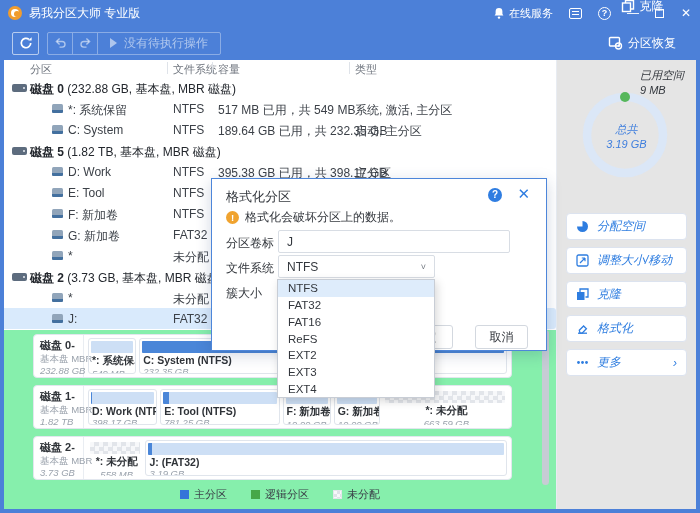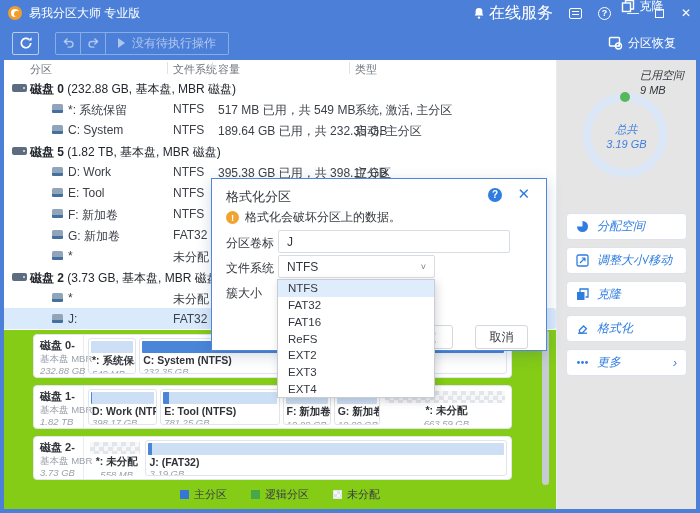--- a/index.html
+++ b/index.html
@@ -6,32 +6,32 @@
   html,body { width:700px; height:513px; }
   body { position:relative; background:#4c80d8; font-family:"Liberation Sans","DejaVu Sans",sans-serif; overflow:hidden; font-size:12px; color:#3c4148; }
 
   
   .titlebar { position:absolute; left:0; top:0; width:700px; height:26px; display:flex; align-items:center; color:#fff; padding:0 8px; }
   .logo { width:14px; height:14px; border-radius:50%; background:#f09c2e; position:relative; margin-right:7px; flex:0 0 auto; }
   .logo:before { content:""; position:absolute; left:3px; top:3px; width:8px; height:8px; border-radius:50%; background:#fff; }
   .logo:after { content:""; position:absolute; left:6px; top:5px; width:6px; height:6px; border-radius:50%; background:#f09c2e; }
   .tb-title { font-size:12px; }
   .tb-right { margin-left:auto; display:flex; align-items:center; gap:16px; }
-  .tb-item { display:flex; align-items:center; gap:4px; font-size:16px; }
+  .tb-item { display:flex; align-items:center; gap:4px; font-size:11px; }
   .winbtn { width:12px; text-align:center; font-size:12px; line-height:12px; }
   .maxbox { width:9px; height:9px; border:1.5px solid #fff; }
   .qcircle { width:13px; height:13px; border:1.3px solid #fff; border-radius:50%; font-size:9px; line-height:11px; text-align:center; font-weight:bold; }
   .gridico { width:13px; height:11px; border:1.3px solid #fff; border-radius:2px; position:relative; }
   .gridico:before { content:""; position:absolute; left:2px; right:2px; top:2px; height:1.3px; background:#fff; box-shadow:0 3px 0 #fff; }
 
   
   .toolbar { position:absolute; left:0; top:26px; width:700px; height:34px; display:flex; align-items:center; padding:0 12px; color:#fff; }
   .tool-btn { height:23px; border:1px solid rgba(255,255,255,.6); border-radius:2px; display:flex; align-items:center; justify-content:center; }
   .refresh { width:27px; }
-  .histgroup { display:flex; margin-left:16px; border:1px solid rgba(255,255,255,.35); border-radius:2px; height:23px; color:rgba(255,255,255,.55);text-align:right; }
+  .histgroup { display:flex; margin-left:8px; border:1px solid rgba(255,255,255,.35); border-radius:2px; height:23px; color:rgba(255,255,255,.55);text-align:right; }
   .histgroup > div { display:flex; align-items:center; justify-content:center; border-right:1px solid rgba(255,255,255,.35); }
   .histgroup > div:last-child { border-right:none; padding:0 12px; gap:7px; font-size:12px; }
   .hbtn { width:25px; }
   .play { width:0; height:0; border-left:7px solid rgba(255,255,255,.55); border-top:5px solid transparent; border-bottom:5px solid transparent; }
   .tb-actions { margin-left:auto; display:flex; align-items:center; gap:20px;flex-direction:column; }
   .tb-action { display:flex; align-items:center; gap:5px; font-size:12px; }
   .chev { font-size:9px; opacity:.9; }
 
   
   .main { position:absolute; left:4px; top:60px; right:4px; bottom:4px; background:#fff; overflow:hidden; }
@@ -46,21 +46,21 @@
   .c-name-p { left:64px; } .c-fs { left:169px; } .c-cap { left:214px; } .c-type { left:351px; }
   .c-name-d { left:26px; color:#23272d; }
   .c-name-d b { font-weight:bold; }
   .hl { background:#d9eafc; border-radius:0 3px 3px 0; }
   .dicon { position:absolute; left:8px; top:7px; width:15px; height:8px; background:#5d6c7e; border-radius:2px; }
   .dicon:before { content:""; position:absolute; right:2px; top:3px; width:2px; height:2px; border-radius:50%; background:#e8edf3; }
   .picon { position:absolute; left:48px; top:6px; width:11px; height:9px; background:#91a5ba; border-radius:1.5px; }
   .picon:before { content:""; position:absolute; left:0; bottom:0; width:11px; height:3px; background:#43709f; border-radius:0 0 1.5px 1.5px; }
 
   
-  .diskmap { position:absolute; left:0; top:270px; width:552px; height:179px; background:#84cc16; }
+  .diskmap { position:absolute; left:0; top:270px; width:552px; height:179px; background:#86efac; }
   .dcard { position:absolute; left:29px; width:479px; height:44px; background:#fff; border:1px solid #e2e7ee; border-radius:4px; display:flex; }
   .dlabel { width:50px; flex:0 0 auto; border-right:1px solid #e9edf2; padding:4px 2px 0 6px; line-height:1.25; }
   .dlabel .dn { font-size:11px; font-weight:bold; color:#2f3338; white-space:nowrap; }
   .dlabel .dt { font-size:9.5px; color:#9aa2ac; white-space:nowrap; }
   .dlabel .ds { font-size:9.5px; color:#9aa2ac; font-style:italic; white-space:nowrap; }
   .pstrip { flex:1; display:flex; gap:3px; padding:3px 4px; }
   .pblock { position:relative; border:1px solid #e0e5ec; border-radius:3px; overflow:hidden; }
   .pblock.unalloc { border:none;text-align:center; }
   .pbar { height:12px; margin:2px 2px 1px; background:#cddff5; border-radius:1px; position:relative; overflow:hidden; }
   .pbar .fill { position:absolute; left:0; top:0; bottom:0; background:#4a86d8; }

